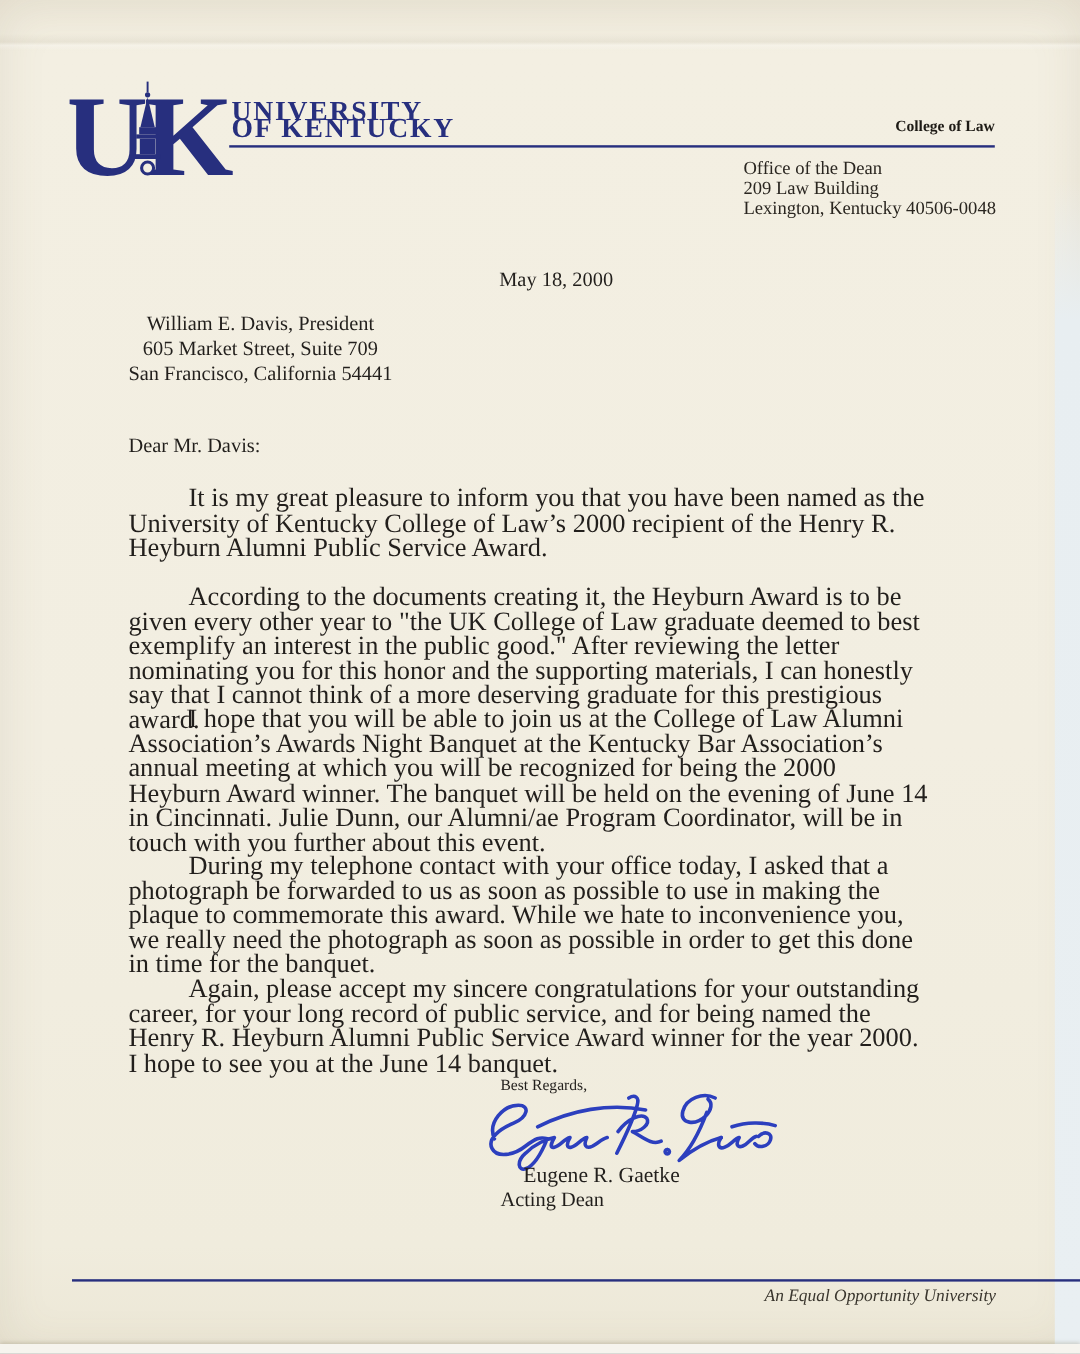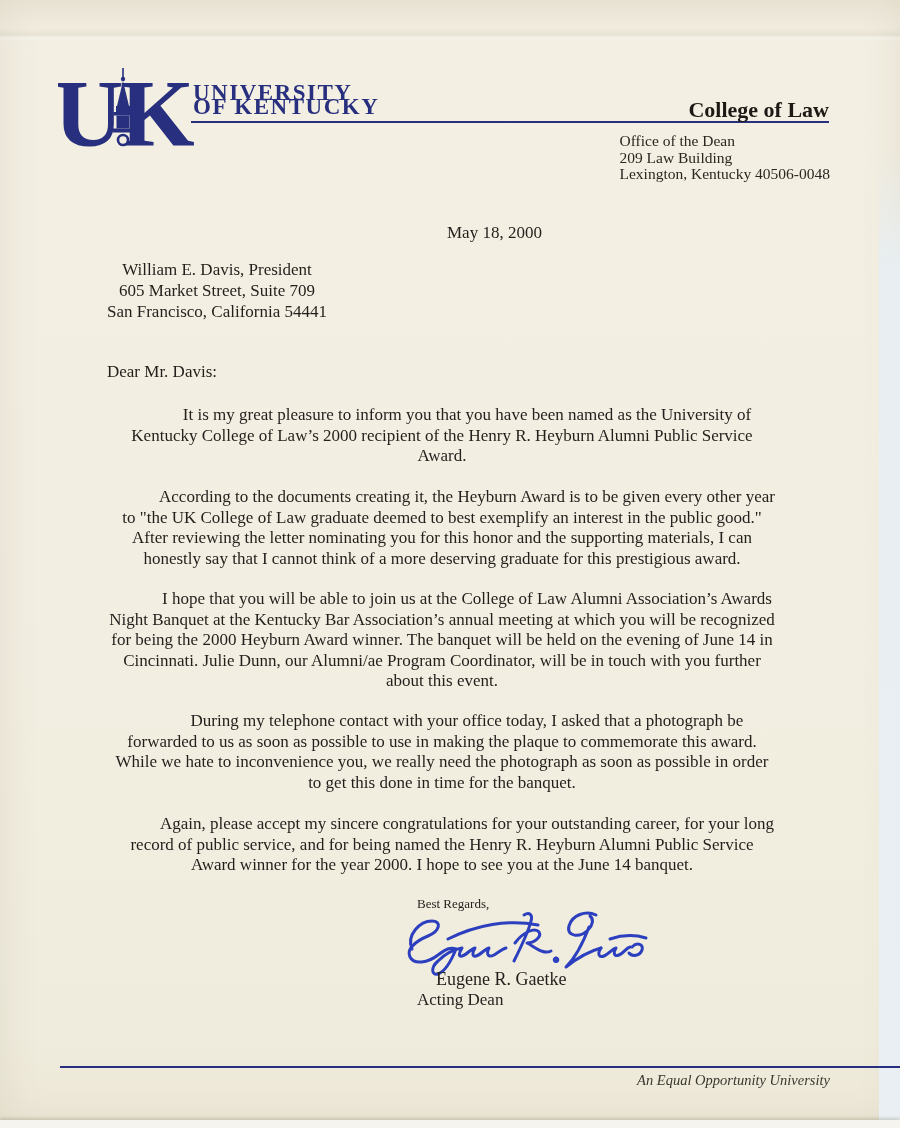--- a/index.html
+++ b/index.html
@@ -21,28 +21,28 @@
     background:linear-gradient(180deg, rgba(231,238,241,0) 0%, #e8eef1 12%, #e9eff2 100%);}
   .edge-bottom{position:absolute;left:0;bottom:0;width:100%;height:8px;background:#f6f4ee;
     box-shadow:0 -2px 3px rgba(120,110,85,0.25);}
   
   .logo{position:absolute;left:58px;top:66px;}
   .uni-name{position:absolute;left:193px;color:#272f7e;letter-spacing:1.5px;
     font-size:23px;font-weight:bold;}
   .uni-line1{top:80px;}
   .uni-line2{top:94px;}
   .header-rule{position:absolute;left:191px;top:121px;width:638px;height:2px;background:#272f7e;}
-  .college{position:absolute;right:71px;top:97px;font-size:22px;font-weight:bold;color:#1d1a15;}
+  .college{position:absolute;right:71px;top:97px;font-size:13px;font-weight:bold;color:#1d1a15;}
   .office{position:absolute;right:70px;top:133px;font-size:15.5px;line-height:16.5px;color:#2a2620;}
   
-  .date{position:absolute;left:416px;top:223px;font-size:17px;margin-left:31px;}
+  .date{position:absolute;left:416px;top:223px;font-size:17px;}
   .recipient{position:absolute;left:107px;top:259px;font-size:17px;line-height:21px;text-align:center;}
   .salutation{position:absolute;left:107px;top:362px;font-size:17px;}
   .body-par{position:absolute;left:107px;width:670px;margin:0;
-    font-size:17px;line-height:20.5px;text-indent:50px;text-align:center;}
+    font-size:22px;line-height:20.5px;text-indent:50px;text-align:left;}
   .p1{top:405px;} .p2{top:487px;} .p3{top:589px;} .p4{top:711px;} .p5{top:814px;}
   .closing{position:absolute;left:417px;top:896px;font-size:13px;}
   .signature{position:absolute;left:396px;top:905px;}
   .signer-name{position:absolute;left:436px;top:969px;font-size:18px;}
   .signer-title{position:absolute;left:417px;top:990px;font-size:17px;}
   
   .footer-rule{position:absolute;left:60px;top:1066px;width:840px;height:2px;background:#272f7e;}
   .footer-text{position:absolute;right:70px;top:1072px;font-size:14.5px;font-style:italic;color:#3a362e;}
 </style>
 </head>

